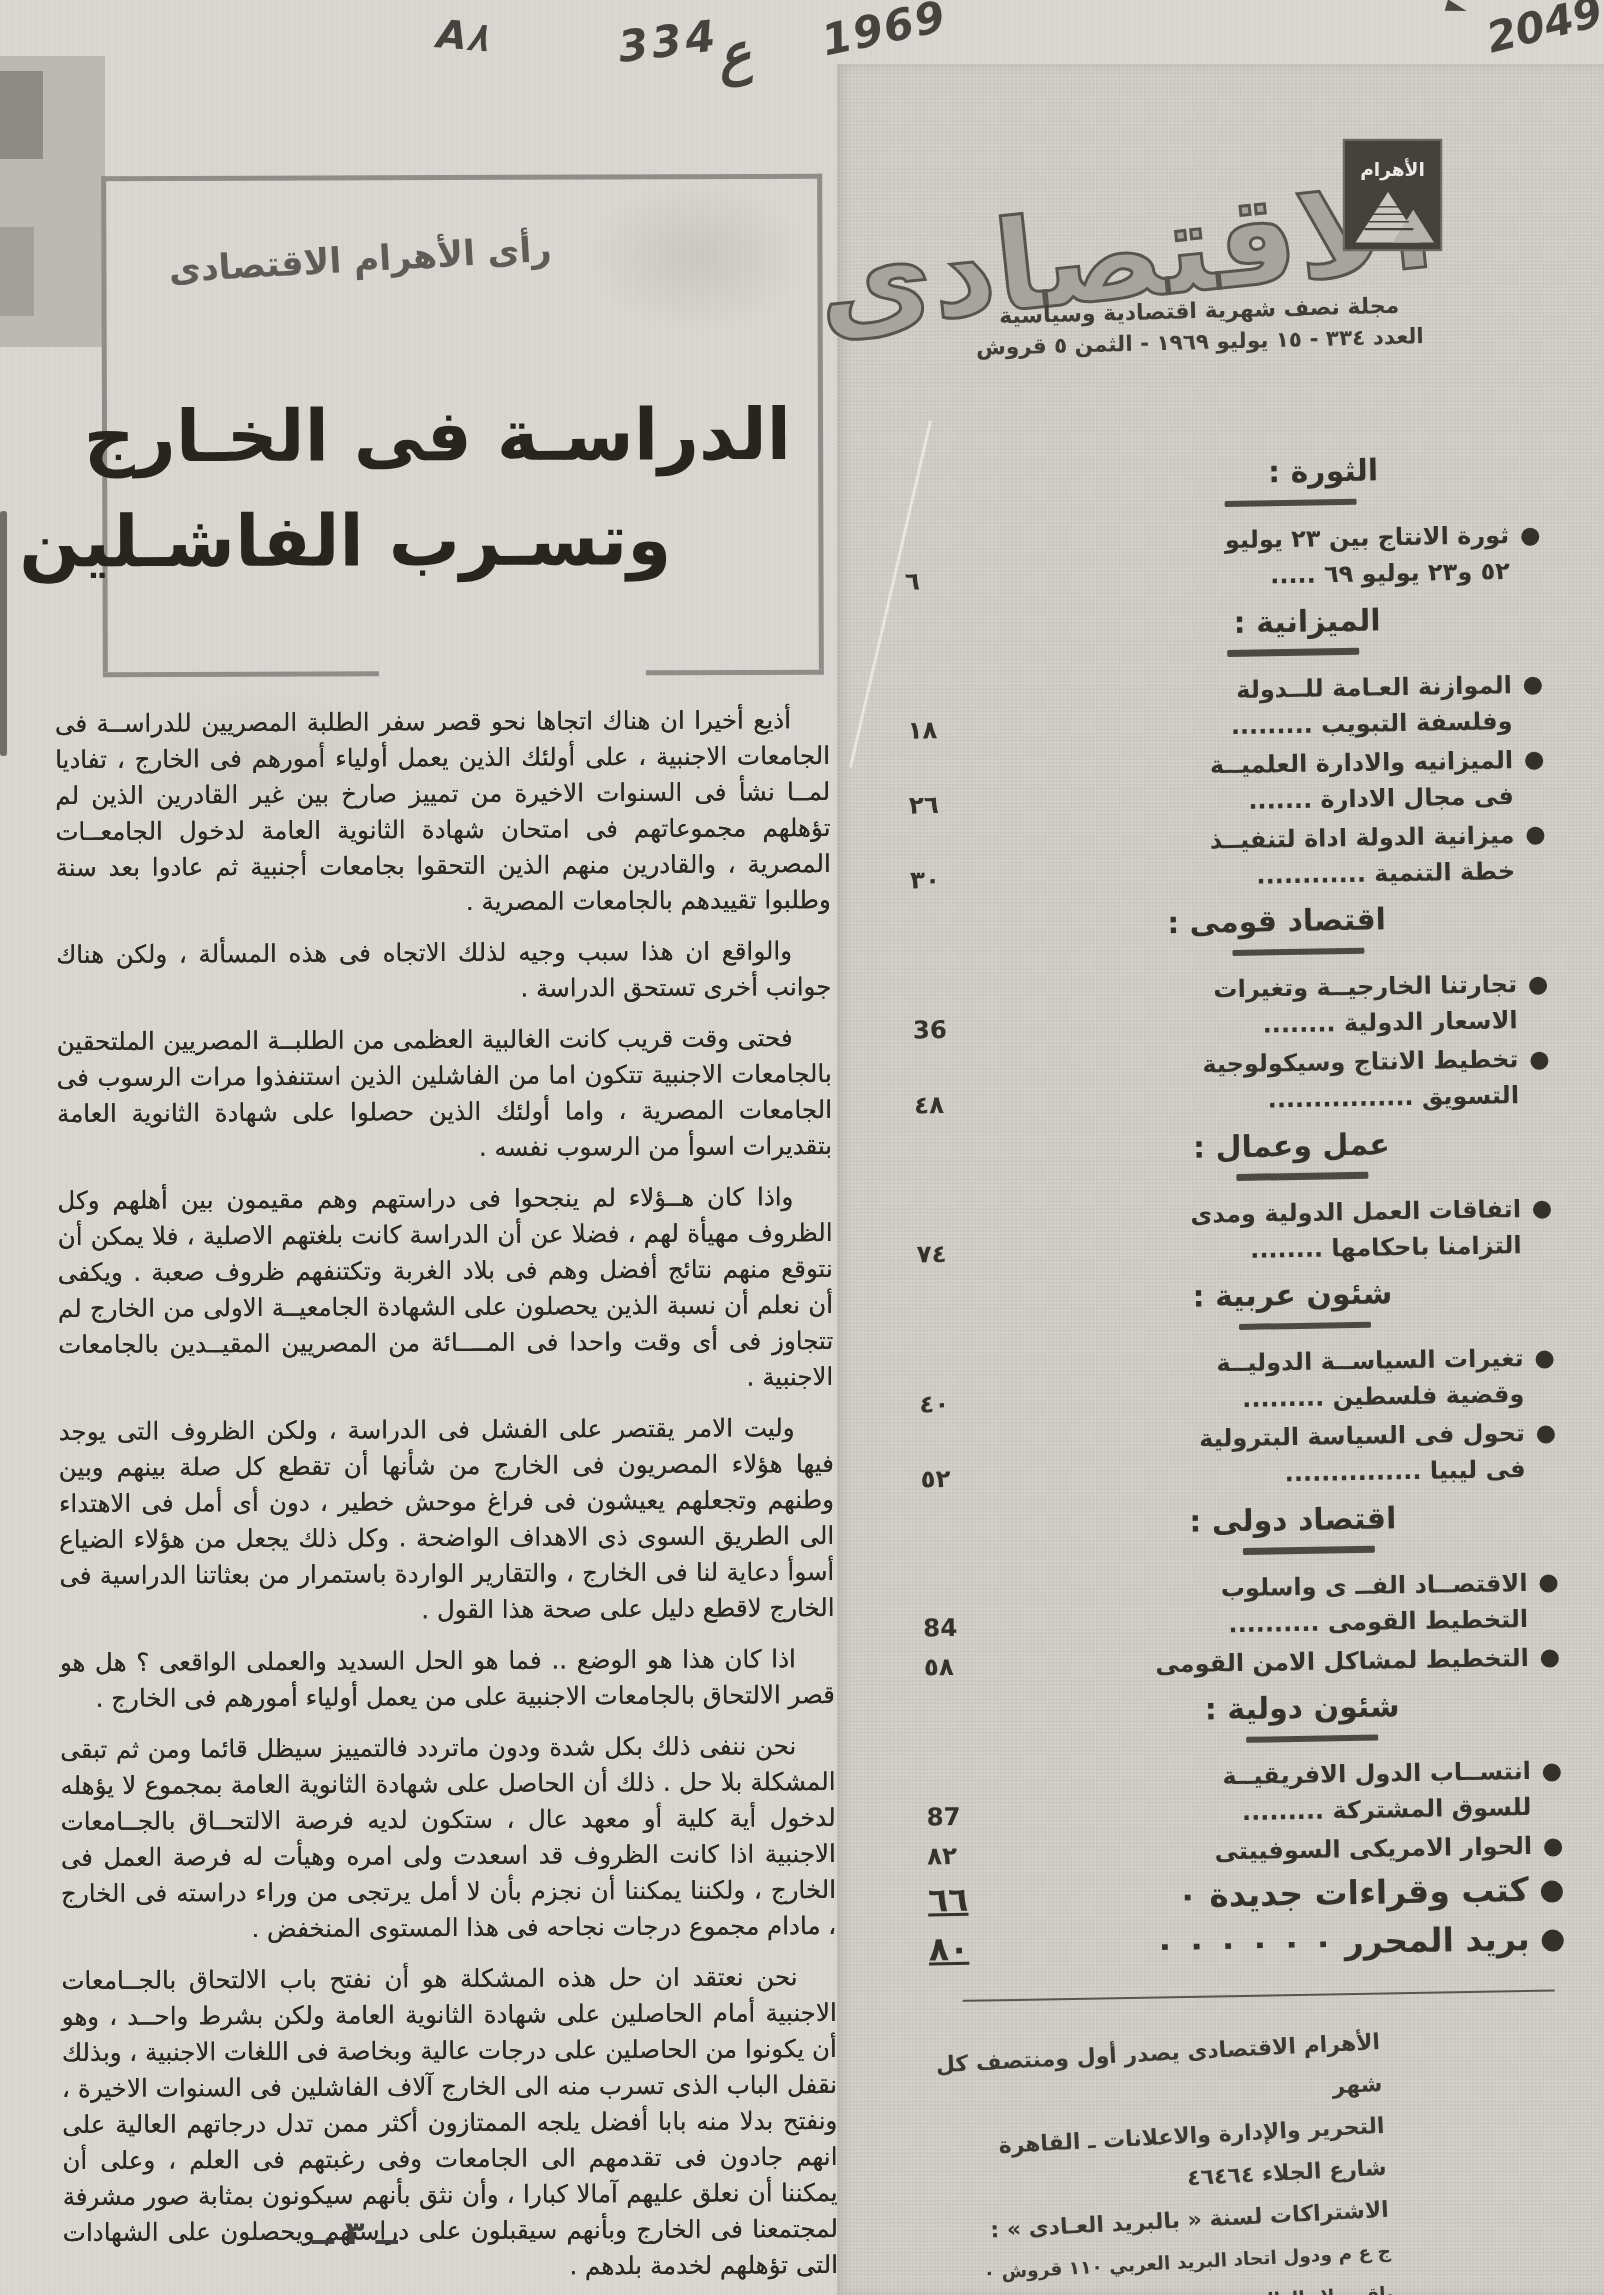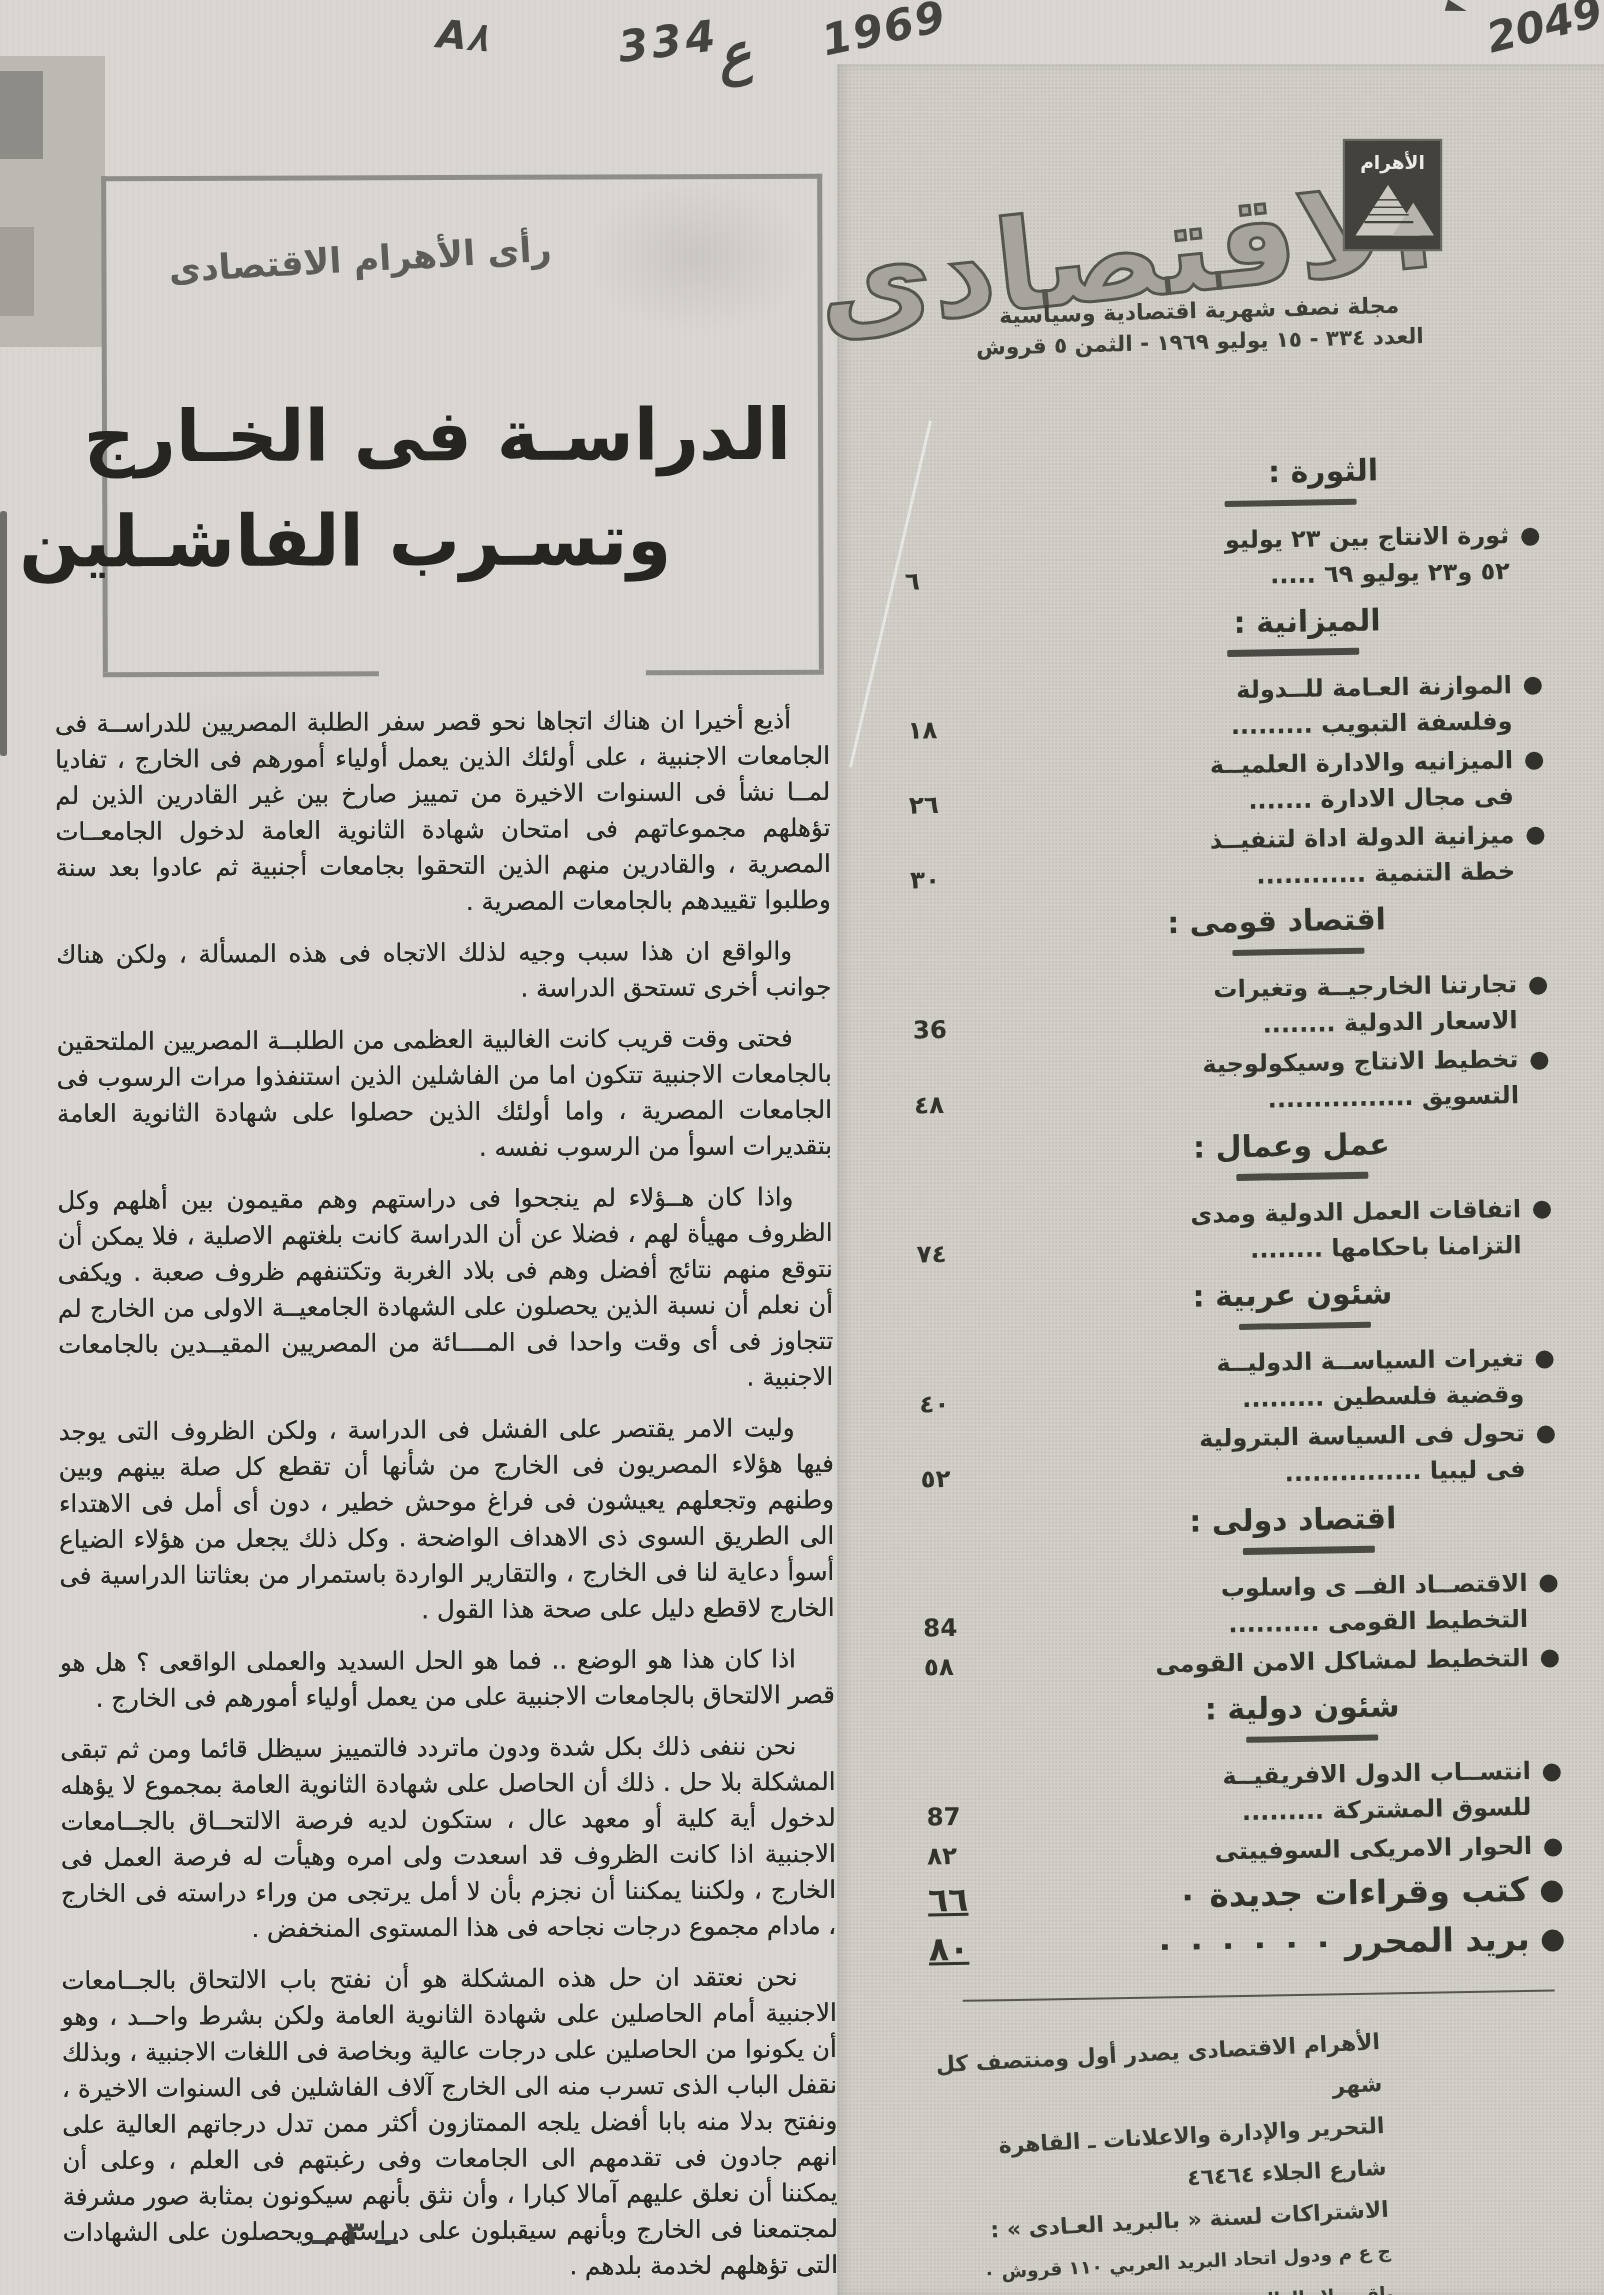--- a/index.html
+++ b/index.html
@@ -34,21 +34,21 @@
   #ann-ain{left:717px;top:21px;font-size:56px;transform:rotate(-8deg);}
   #ann-year{left:821px;top:3px;font-size:43px;transform:rotate(-12deg);letter-spacing:1.5px;}
   #ann-code{left:1486px;top:0px;font-size:42px;transform:rotate(-14deg);}
   
   .logo-text{position:absolute;left:909px;top:117px;width:431px;height:275px;z-index:3;
         display:flex;align-items:center;justify-content:center;direction:rtl;
         font-size:125px;font-weight:bold;color:#a7a49d;-webkit-text-stroke:3px #56544e;
         transform:rotate(-6deg);}
   .emblem{position:absolute;left:1345px;top:141px;width:95px;height:108px;z-index:3;
         background:#44423d;box-shadow:0 0 0 2.2px #6b6963;display:flex;flex-direction:column;align-items:center;}
-  .emblem .e-title{color:#eceae5;font-size:18.6px;font-weight:bold;margin-top:11px;}
+  .emblem .e-title{color:#eceae5;font-size:18.6px;font-weight:bold;margin-top:18px;}
   .subtitle{position:absolute;left:921px;top:294px;width:557px;z-index:3;direction:rtl;text-align:center;
         font-weight:bold;color:#3f3d38;transform:rotate(-1.5deg);}
   .subtitle .s1{font-size:22px;line-height:33px;}
   .subtitle .s2{font-size:21.5px;line-height:30px;}
   
   .toc{position:absolute;left:919px;top:445px;width:635px;z-index:3;direction:rtl;color:#34322d;
         transform:rotate(-1deg);}
   .toc-h{font-size:30px;font-weight:bold;margin:10.4px 160px 0 0;}
   .toc-u{height:6.7px;width:132px;background:#4b4944;margin:10.4px 182px 15px 0;border-radius:1.5px;}
   .ti{display:flex;align-items:flex-start;margin:3px 0;}

